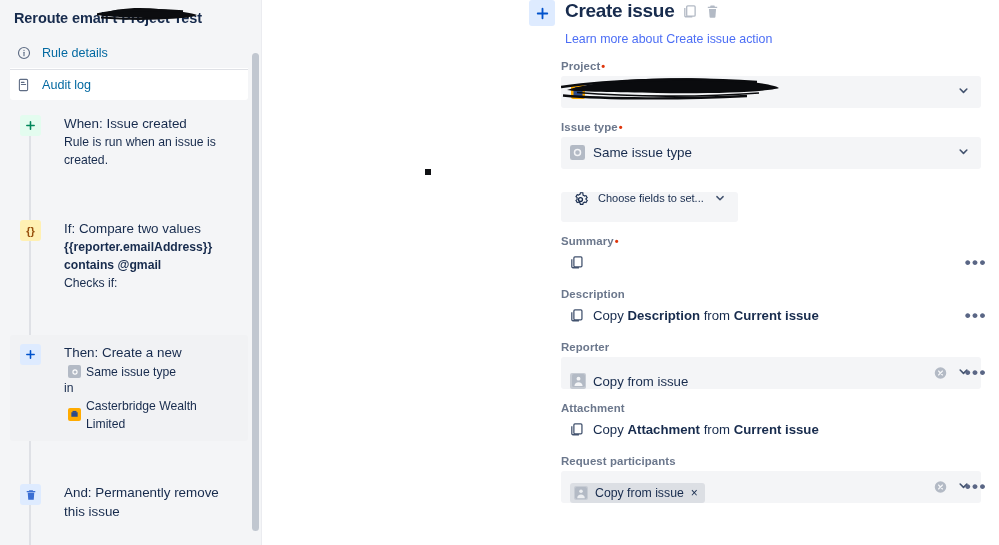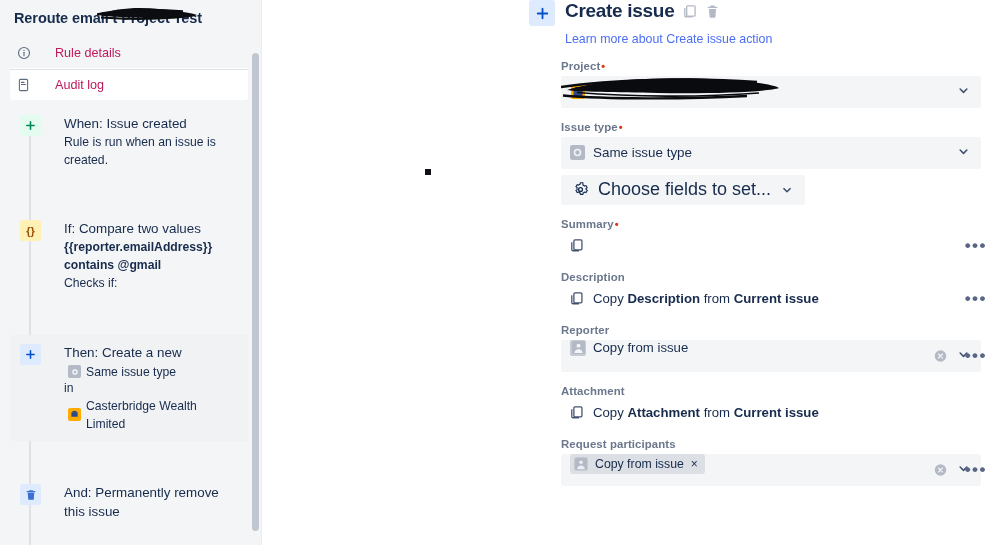--- a/index.html
+++ b/index.html
@@ -37,25 +37,25 @@
   }
   .redact-title svg { display: block; }
 
   .nav-card {
     margin: 0 14px 0 10px;
     background: #ffffff;
     border-radius: 3px;
   }
   .nav-item {
     display: flex; align-items: center;
-    gap: 24px;
+    gap: 11px;
     height: 30px;
     padding: 0 10px 0 6px;
     font-size: 12.6px;
-    color: #be185d;
+    color: #0369a1;
     cursor: pointer;
   }
   .nav-item.active { background: #f4f5f7; }
   .nav-ico {
     width: 15px; height: 15px;
     flex: 0 0 15px;
     display: flex; align-items: center; justify-content: center;
     color: #5e6c84;
   }
   .nav-sep { height: 1px; background: #dfe1e6; margin: 1px 0 0 0; }
@@ -209,49 +209,49 @@
     position: absolute; right: 11px; top: 50%;
     transform: translateY(-50%);
     color: #42526e;
   }
   .sel-text { font-size: 13.4px; color: #172b4d; }
   .sel-ico { width: 15px; height: 15px; margin-right: 8px; flex: 0 0 15px;
              display: inline-flex; align-items: center; justify-content: center; }
   .redact-proj { position: absolute; left: 0px; top: -6px; width: 240px; height: 40px; pointer-events: none; }
 
   .chooser {
-    display: inline-flex; align-items: center; gap: 10px;
+    display: inline-flex; align-items: flex-start; gap: 10px;
     height: 30px;
     background: #f4f5f7;
     border-radius: 3px;
     padding: 0 12px;
-    margin-top: 6px;
+    margin-top: 23px;
     cursor: pointer;
-    font-size: 18px;
+    font-size: 11px;
     color: #172b4d;
   }
   .gear { color: #172b4d; display: flex; }
 
   .copyrow {
     display: flex; align-items: center;
     padding-left: 8px;
     height: 24px;
     position: relative;
   }
   .copy-ico { color: #42526e; margin-right: 9px; display: flex; flex: 0 0 auto; }
   .copy-text { font-size: 13.2px; color: #172b4d; }
   .copy-text b { font-weight: bold; }
 
   .valuefield {
     position: relative;
     height: 32px;
     width: 420px;
     background: #f4f5f7;
     border-radius: 3px;
-    display: flex; align-items: flex-start;
+    display: flex; align-items: flex-end;
     padding: 0 56px 0 9px;
     cursor: pointer;
   }
   .avatar-ico {
     width: 16px; height: 16px; flex: 0 0 16px;
     margin-right: 7px; border-radius: 2px;
     background: #c7ccd4;
     display: inline-flex; align-items: center; justify-content: center;
     color: #ffffff; font-size: 10px;
   }

